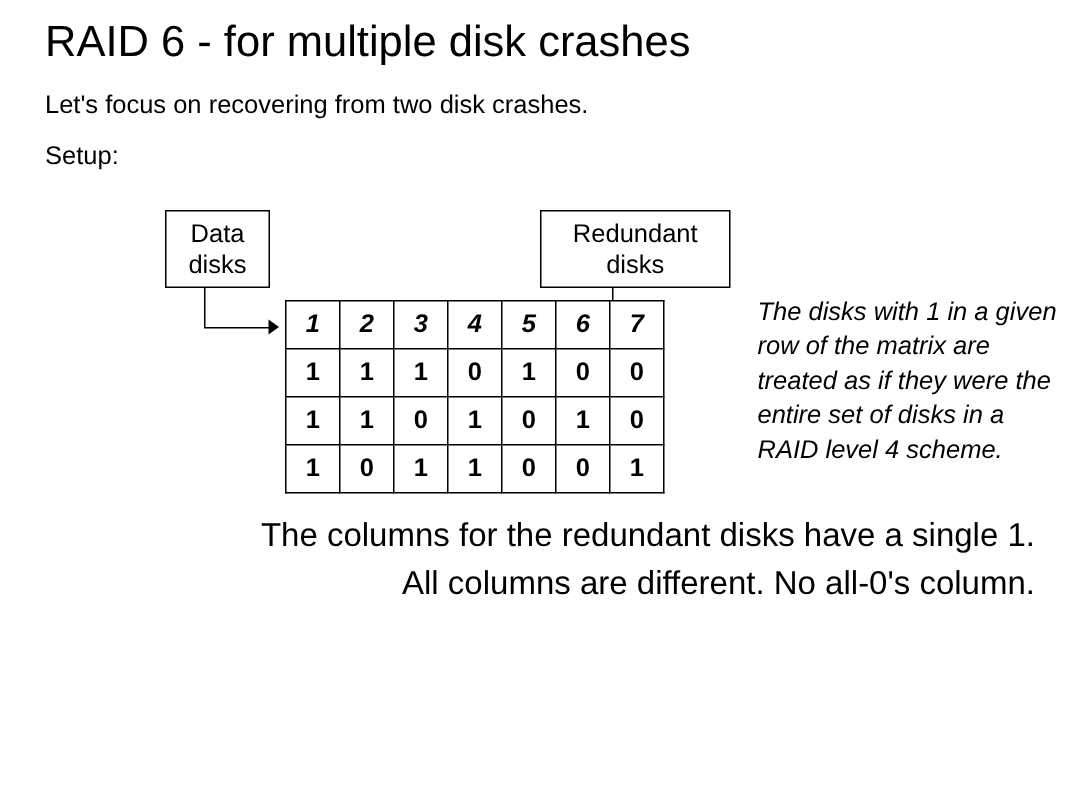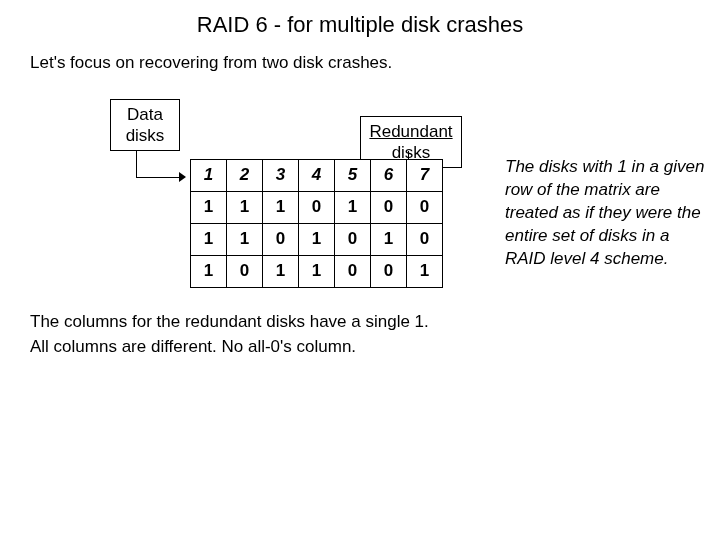--- a/index.html
+++ b/index.html
@@ -11,23 +11,22 @@
     width: 720px;
     height: 540px;
   }
   .slide {
     width: 720px;
     height: 540px;
     padding: 8px 30px 8px 30px;
     position: relative;
   }
   .title {
-    font-size: 22px;
+    font-size: 29px;
     font-weight: normal;
-    text-align: center;
     margin: 4px 0 14px 0;
     letter-spacing: 0;
   }
   .intro {
     font-size: 17px;
     line-height: 1.35;
   }
   .intro p { margin: 11px 0 2px 0; }
   .intro ul {
     margin: 0 0 0 0;
@@ -47,24 +46,23 @@
     text-align: center;
     line-height: 1.25;
     background: #fff;
   }
   .data-label {
     top: 6px;
     left: 80px;
     width: 70px;
   }
   .redund-label {
-    top: 23px;
+    top: 6px;
     left: 330px;
-    width: 102px;
-    text-decoration: underline;
+    width: 127px;
   }
   .arrow-data {
     position: absolute;
     top: 58px; left: 106px;
     width: 24px; height: 26px;
     border-left: 1.5px solid #000;
   }
   .arrow-data::after {
     content: "";
     position: absolute;
@@ -116,35 +114,37 @@
     position: absolute;
     top: 20px;
     left: 475px;
     width: 200px;
     font-size: 17px;
     font-style: italic;
     line-height: 1.35;
     margin-top: 43px;
   }
   .footer {
-    font-size: 17px;
+    font-size: 22px;
     line-height: 1.35;
-    margin-top: 18px;
+    margin-top: 8px;
+    text-align: right;
   }
   .footer p { margin: 0 0 2px 0; }
 </style>
 </head>
 <body>
 
 <div class="slide">
 
   <h1 class="title">RAID 6 - for multiple disk crashes</h1>
 
   <div class="intro">
     <p>Let's focus on recovering from two disk crashes.</p>
+    <p>Setup:</p>
   </div>
 
   <div class="middle">
 
     <div class="label-box data-label">Data disks</div>
     <div class="arrow-data"></div>
     <div class="arrow-data-head"></div>
 
     <div class="label-box redund-label">Redundant disks</div>
     <div class="arrow-redund"></div>

